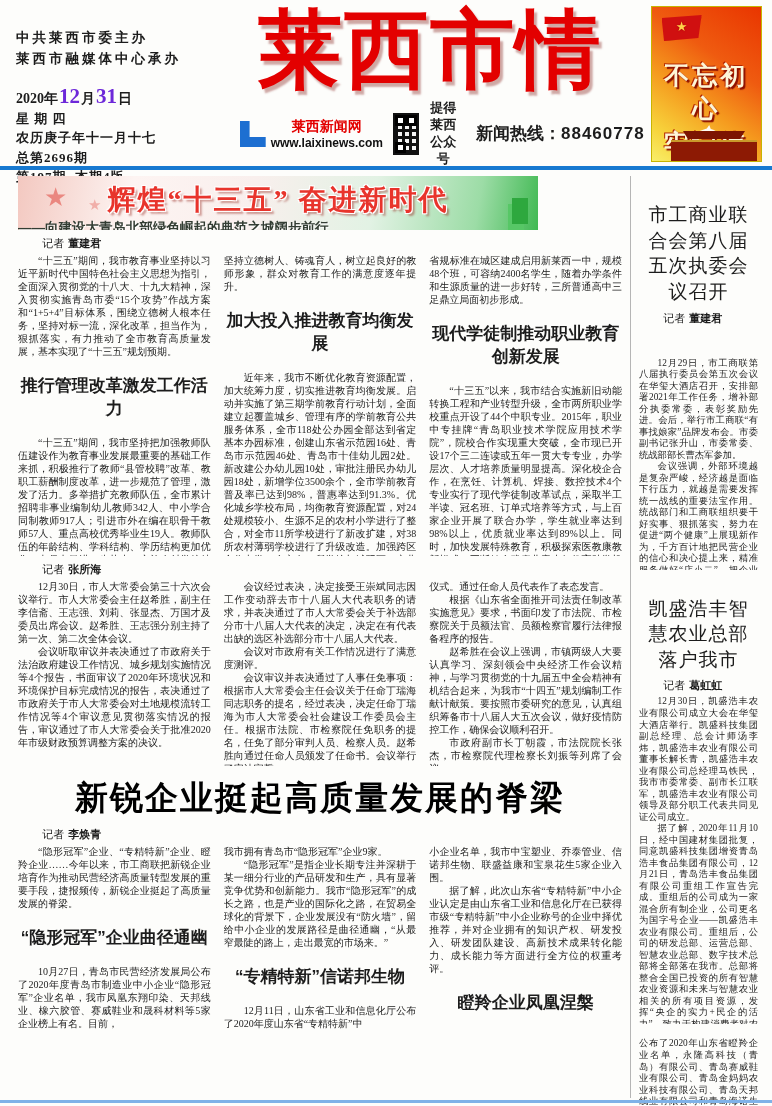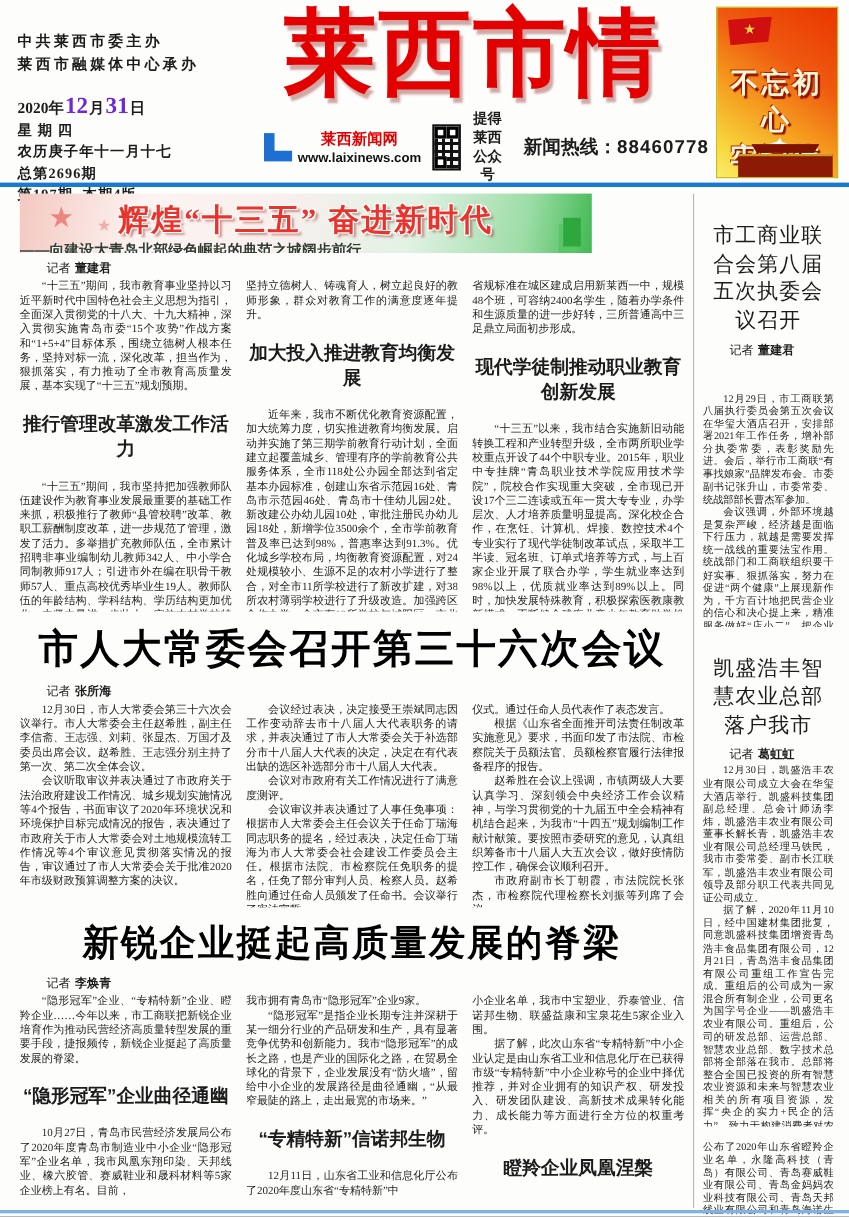--- a/index.html
+++ b/index.html
@@ -178,21 +178,20 @@
             </div>
           <div class="col">
               <p class="cont">省规标准在城区建成启用新莱西一中，规模48个班，可容纳2400名学生，随着办学条件和生源质量的进一步好转，三所普通高中三足鼎立局面初步形成。</p>
               <div class="subhead">现代学徒制推动职业教育创新发展</div>
               <p class="para">“十三五”以来，我市结合实施新旧动能转换工程和产业转型升级，全市两所职业学校重点开设了44个中职专业。2015年，职业中专挂牌“青岛职业技术学院应用技术学院”，院校合作实现重大突破，全市现已开设17个三二连读或五年一贯大专专业，办学层次、人才培养质量明显提高。深化校企合作，在烹饪、计算机、焊接、数控技术4个专业实行了现代学徒制改革试点，采取半工半读、冠名班、订单式培养等方式，与上百家企业开展了联合办学，学生就业率达到98%以上，优质就业率达到89%以上。同时，加快发展特殊教育，积极探索医教康教新模式，不断健全残疾儿童少年教育助学机制，形成了以特教学校教师为骨干，以随班就读、送教上门、医教康教结合为着力点的特教服务体系，从根本上解决了残疾儿童少年有学上、上好学的问题。</p>
             </div>
         </div>
       </article>
 
       <article>
-        <h1 class="headline h-a2">市人大常委会召开第三十六次会议</h1>
         <div class="byline"><span>记者</span><b>张所海</b></div>
         <div class="cols cols-a2">
           <div class="col">
               <p class="para">12月30日，市人大常委会第三十六次会议举行。市人大常委会主任赵希胜，副主任李信斋、王志强、刘莉、张显杰、万国才及委员出席会议。赵希胜、王志强分别主持了第一次、第二次全体会议。</p>
               <p class="para">会议听取审议并表决通过了市政府关于法治政府建设工作情况、城乡规划实施情况等4个报告，书面审议了2020年环境状况和环境保护目标完成情况的报告，表决通过了市政府关于市人大常委会对土地规模流转工作情况等4个审议意见贯彻落实情况的报告，审议通过了市人大常委会关于批准2020年市级财政预算调整方案的决议。</p>
             </div>
           <div class="col">
               <p class="para">会议经过表决，决定接受王崇斌同志因工作变动辞去市十八届人大代表职务的请求，并表决通过了市人大常委会关于补选部分市十八届人大代表的决定，决定在有代表出缺的选区补选部分市十八届人大代表。</p>
               <p class="para">会议对市政府有关工作情况进行了满意度测评。</p>
               <p class="para">会议审议并表决通过了人事任免事项：根据市人大常委会主任会议关于任命丁瑞海同志职务的提名，经过表决，决定任命丁瑞海为市人大常委会社会建设工作委员会主任。根据市法院、市检察院任免职务的提名，任免了部分审判人员、检察人员。赵希胜向通过任命人员颁发了任命书。会议举行了宪法宣誓</p>

